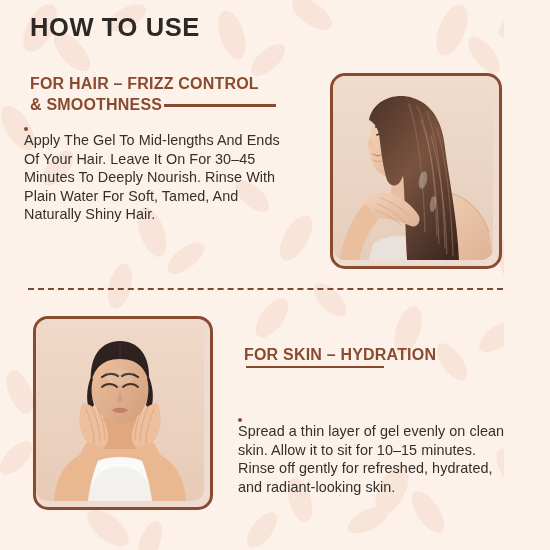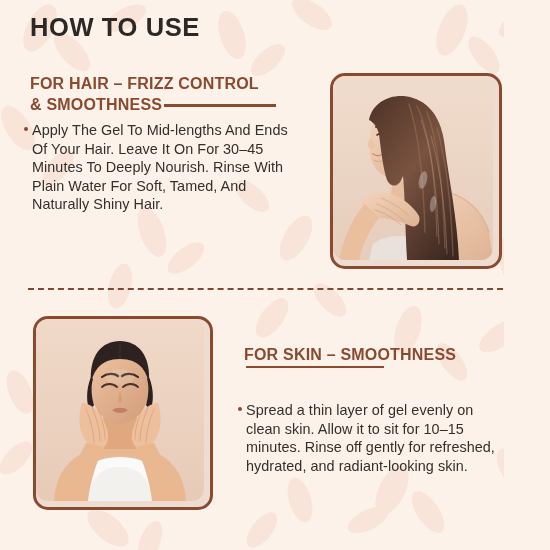--- a/index.html
+++ b/index.html
@@ -68,20 +68,21 @@
     background: #8a4a30;
     margin-left: 2px;
     position: relative;
     top: 1px;
   }
 
   .body-block {
     position: absolute;
     display: flex;
     z-index: 3;
+    flex-direction: column;
   }
   .bullet-dot {
     flex: 0 0 auto;
     width: 4px;
     height: 4px;
     border-radius: 50%;
     background: #8a4a30;
     margin-top: 6px;
     margin-right: 4px;
   }
@@ -319,24 +320,24 @@
 
         <path d="M30 182 C 34 158, 42 138, 50 124 L 68 128 C 60 144, 54 164, 52 182 Z" fill="#e9b891"></path>
         <path d="M138 182 C 134 158, 126 138, 118 124 L 100 128 C 108 144, 114 164, 116 182 Z" fill="#e9b891"></path>
 
         <ellipse cx="84" cy="58" rx="14" ry="8" fill="#ffffff" opacity="0.12"></ellipse>
       </g>
     </svg>
   </div>
 
   <div class="section-heading" style="left:244px; top:344px;">
-    <span class="line1">FOR SKIN – SMOOTHNESS</span>
+    <span class="line1">FOR SKIN – HYDRATION</span>
     <span class="heading-row2">
       <span class="heading-rule" style="width:138px;"></span>
     </span>
   </div>
 
-  <div class="body-block" style="left:238px; top:401px; width:272px;">
+  <div class="body-block" style="left:238px; top:412px; width:272px;">
     <span class="bullet-dot"></span>
     <span class="body-text">Spread a thin layer of gel evenly on clean skin. Allow it to sit for 10–15 minutes. Rinse off gently for refreshed, hydrated, and radiant-looking skin.</span>
   </div>
 
 </div>
 
 </body></html>

